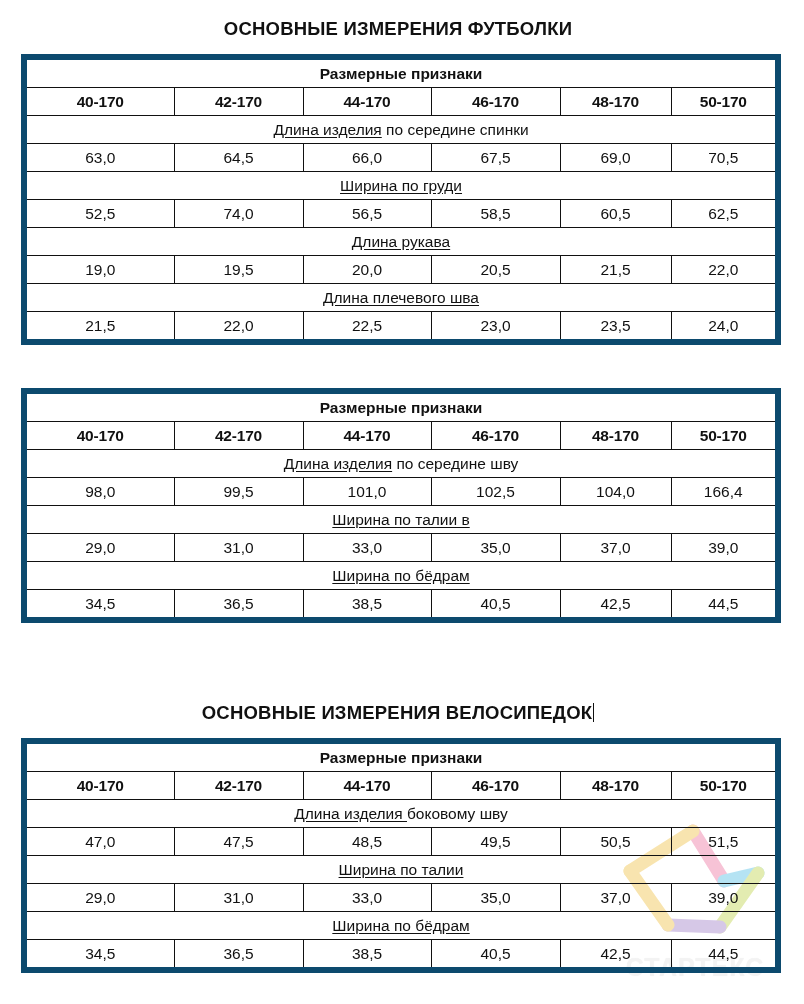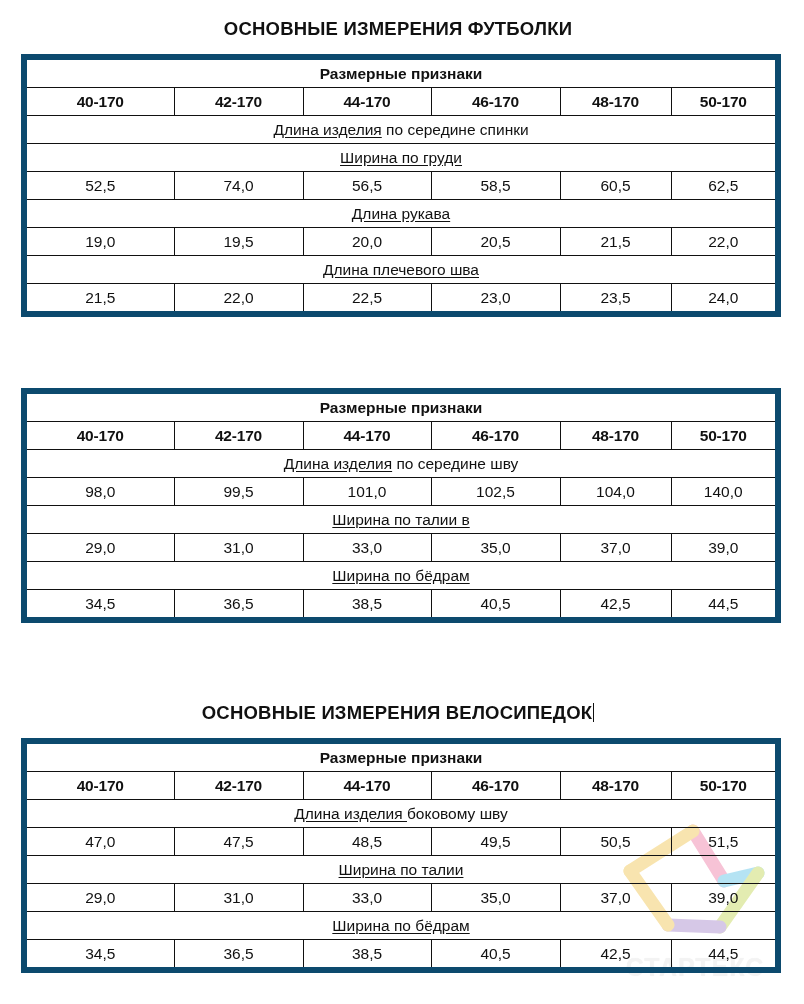--- a/index.html
+++ b/index.html
@@ -177,20 +177,28 @@
           <td class="size-head">42-170</td>
           <td class="size-head">44-170</td>
           <td class="size-head">46-170</td>
           <td class="size-head">48-170</td>
           <td class="size-head">50-170</td>
         </tr>
 
         <tr>
           <td class="group-cell" colspan="6"><span class="lbl-u">Длина изделия</span><span class="lbl-p"> по середине спинки</span></td>
         </tr>
+        <tr>
+          <td class="value-cell">63,0</td>
+          <td class="value-cell">64,5</td>
+          <td class="value-cell">66,0</td>
+          <td class="value-cell">67,5</td>
+          <td class="value-cell">69,0</td>
+          <td class="value-cell">70,5</td>
+        </tr>
 
         <tr>
           <td class="group-cell" colspan="6"><span class="lbl-u">Ширина по груди</span><span class="lbl-p"></span></td>
         </tr>
         <tr>
           <td class="value-cell">52,5</td>
           <td class="value-cell">74,0</td>
           <td class="value-cell">56,5</td>
           <td class="value-cell">58,5</td>
           <td class="value-cell">60,5</td>
@@ -249,21 +257,21 @@
 
         <tr>
           <td class="group-cell" colspan="6"><span class="lbl-u">Длина изделия</span><span class="lbl-p"> по середине шву</span></td>
         </tr>
         <tr>
           <td class="value-cell">98,0</td>
           <td class="value-cell">99,5</td>
           <td class="value-cell">101,0</td>
           <td class="value-cell">102,5</td>
           <td class="value-cell">104,0</td>
-          <td class="value-cell">140,0</td>
+          <td class="value-cell">166,4</td>
         </tr>
 
         <tr>
           <td class="group-cell" colspan="6"><span class="lbl-u">Ширина по талии в</span><span class="lbl-p"></span></td>
         </tr>
         <tr>
           <td class="value-cell">29,0</td>
           <td class="value-cell">31,0</td>
           <td class="value-cell">33,0</td>
           <td class="value-cell">35,0</td>

